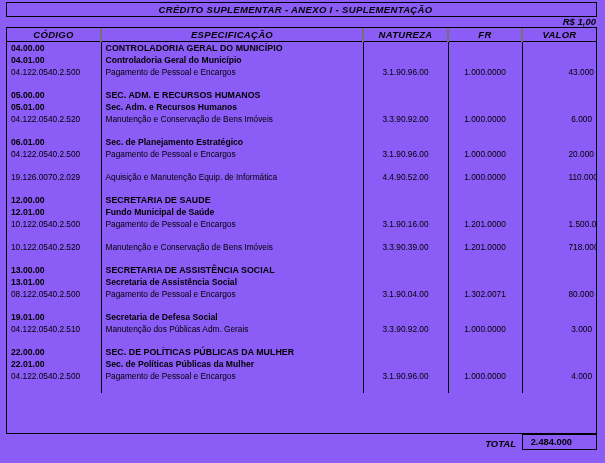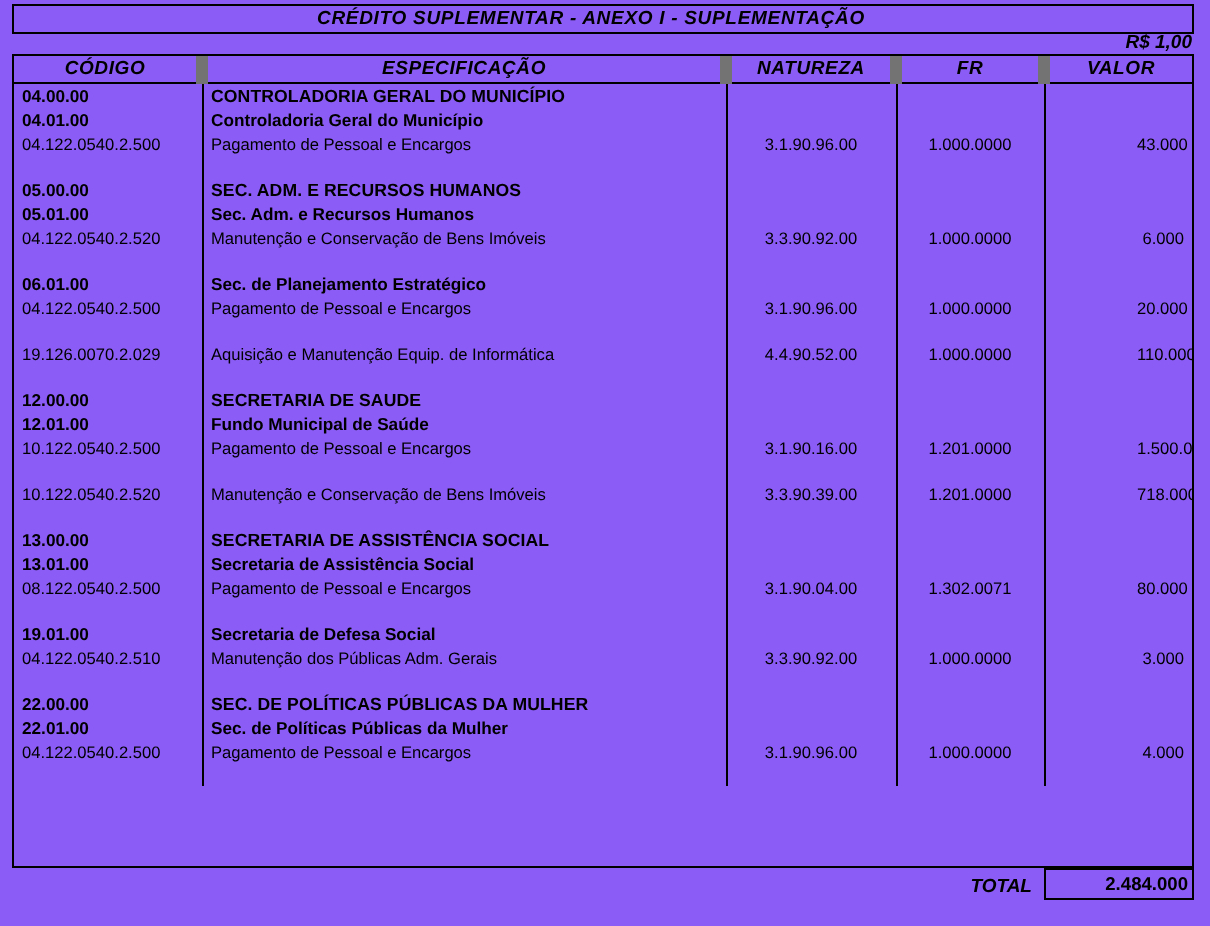--- a/index.html
+++ b/index.html
@@ -38,21 +38,21 @@
   table.main{
     border-collapse:collapse;width:100%;table-layout:fixed;
   }
   table.main col.c-codigo{width:94px;}
   table.main col.c-espec{width:262px;}
   table.main col.c-nat{width:85px;}
   table.main col.c-fr{width:74px;}
   table.main col.c-val{width:74px;}
 
   table.main th{
-    border-right:6px solid #737373;
+    border-right:2px solid #737373;
     border-bottom:1px solid #000;
     font-style:italic;font-weight:bold;font-size:9.5px;
     height:13px;line-height:13px;padding:0;text-align:center;
     letter-spacing:.3px;
   }
   table.main th:last-child{border-right:none;}
 
   table.main td{
     border-right:1px solid #000;
     padding:0 4px;
@@ -79,21 +79,21 @@
   }
   .total-label{
     position:absolute;left:300px;top:4px;width:210px;
     text-align:right;
     font-style:italic;font-weight:bold;font-size:9.5px;
   }
   .total-box{
     position:absolute;left:516px;top:0px;width:75px;height:16px;
     border:1px solid #000;box-sizing:border-box;
     display:flex;align-items:center;justify-content:flex-end;
-    padding-right:2px;
+    padding-right:24px;
     font-weight:bold;font-size:9.3px;
   }
 </style>
 </head>
 <body>
 
 <div class="page">
 
   <div class="title-box">
     <span class="title-text">CRÉDITO SUPLEMENTAR  -  ANEXO I  -  SUPLEMENTAÇÃO</span>

